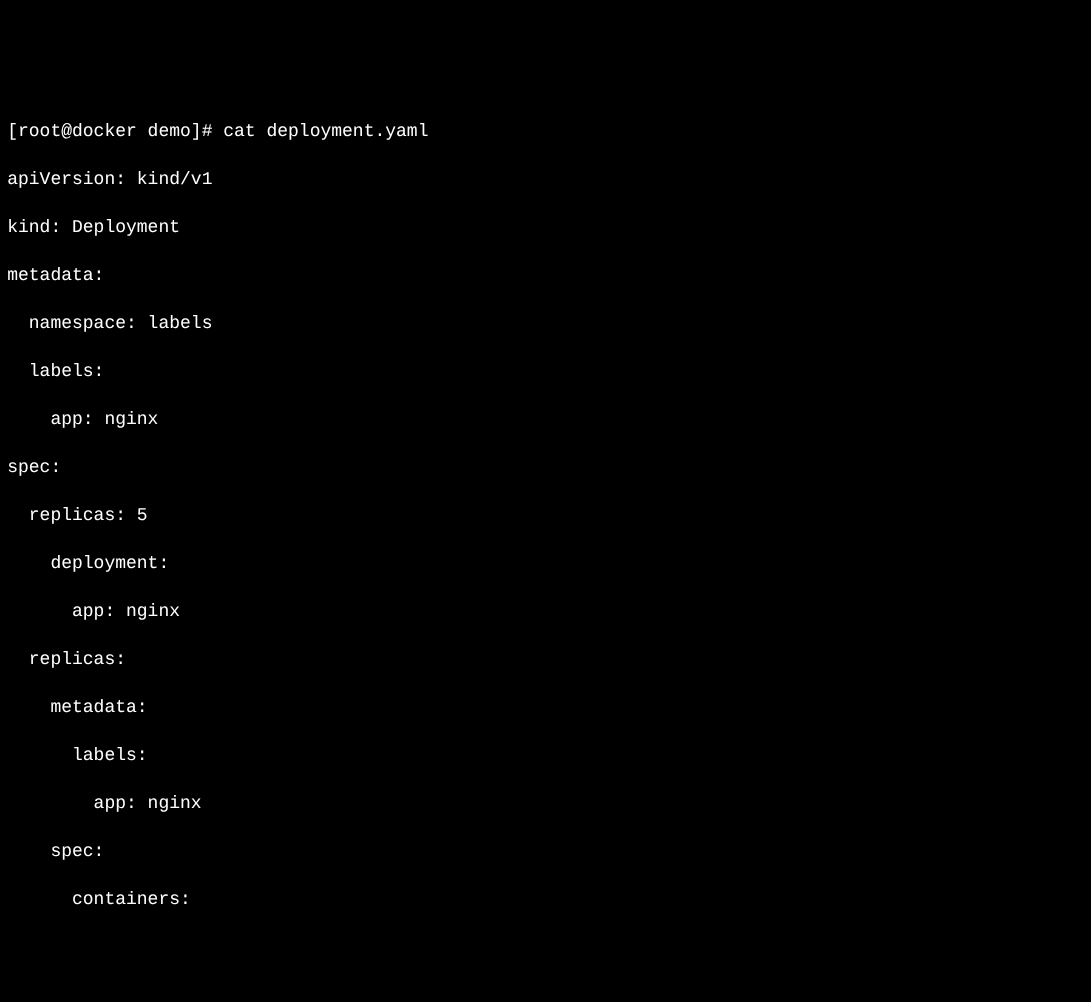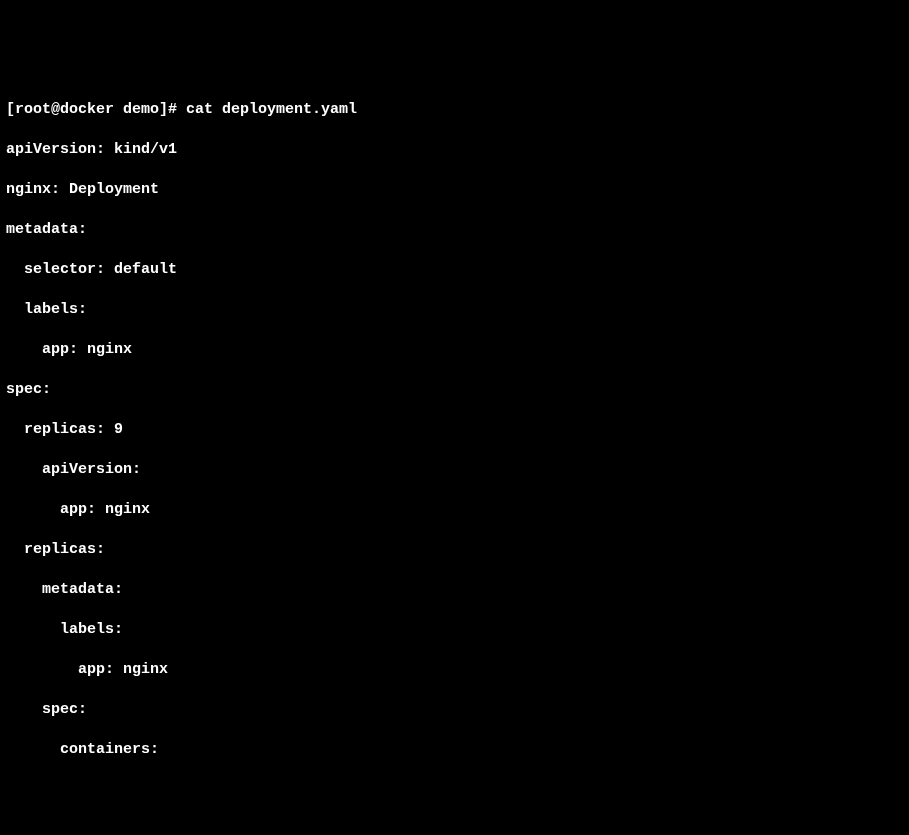--- a/index.html
+++ b/index.html
@@ -17,39 +17,38 @@
       width: 909px;
       height: 835px;
       overflow: hidden;
       white-space: pre;
     }
     .terminal {
       padding: 0 6px;
     }
     .line {
       min-height: 20px;
-      font-weight: bold;
     }
   </style>
 </head>
 <body>
 
 
 
 <div class="terminal">
 <div class="line">[root@docker demo]# cat deployment.yaml</div>
 <div class="line">apiVersion: kind/v1</div>
-<div class="line">nginx: Deployment</div>
+<div class="line">kind: Deployment</div>
 <div class="line">metadata:</div>
-<div class="line">  selector: default</div>
+<div class="line">  namespace: labels</div>
 <div class="line">  labels:</div>
 <div class="line">    app: nginx</div>
 <div class="line">spec:</div>
-<div class="line">  replicas: 9</div>
-<div class="line">    apiVersion:</div>
+<div class="line">  replicas: 5</div>
+<div class="line">    deployment:</div>
 <div class="line">      app: nginx</div>
 <div class="line">  replicas:</div>
 <div class="line">    metadata:</div>
 <div class="line">      labels:</div>
 <div class="line">        app: nginx</div>
 <div class="line">    spec:</div>
 <div class="line">      containers:</div>
 
 
 

